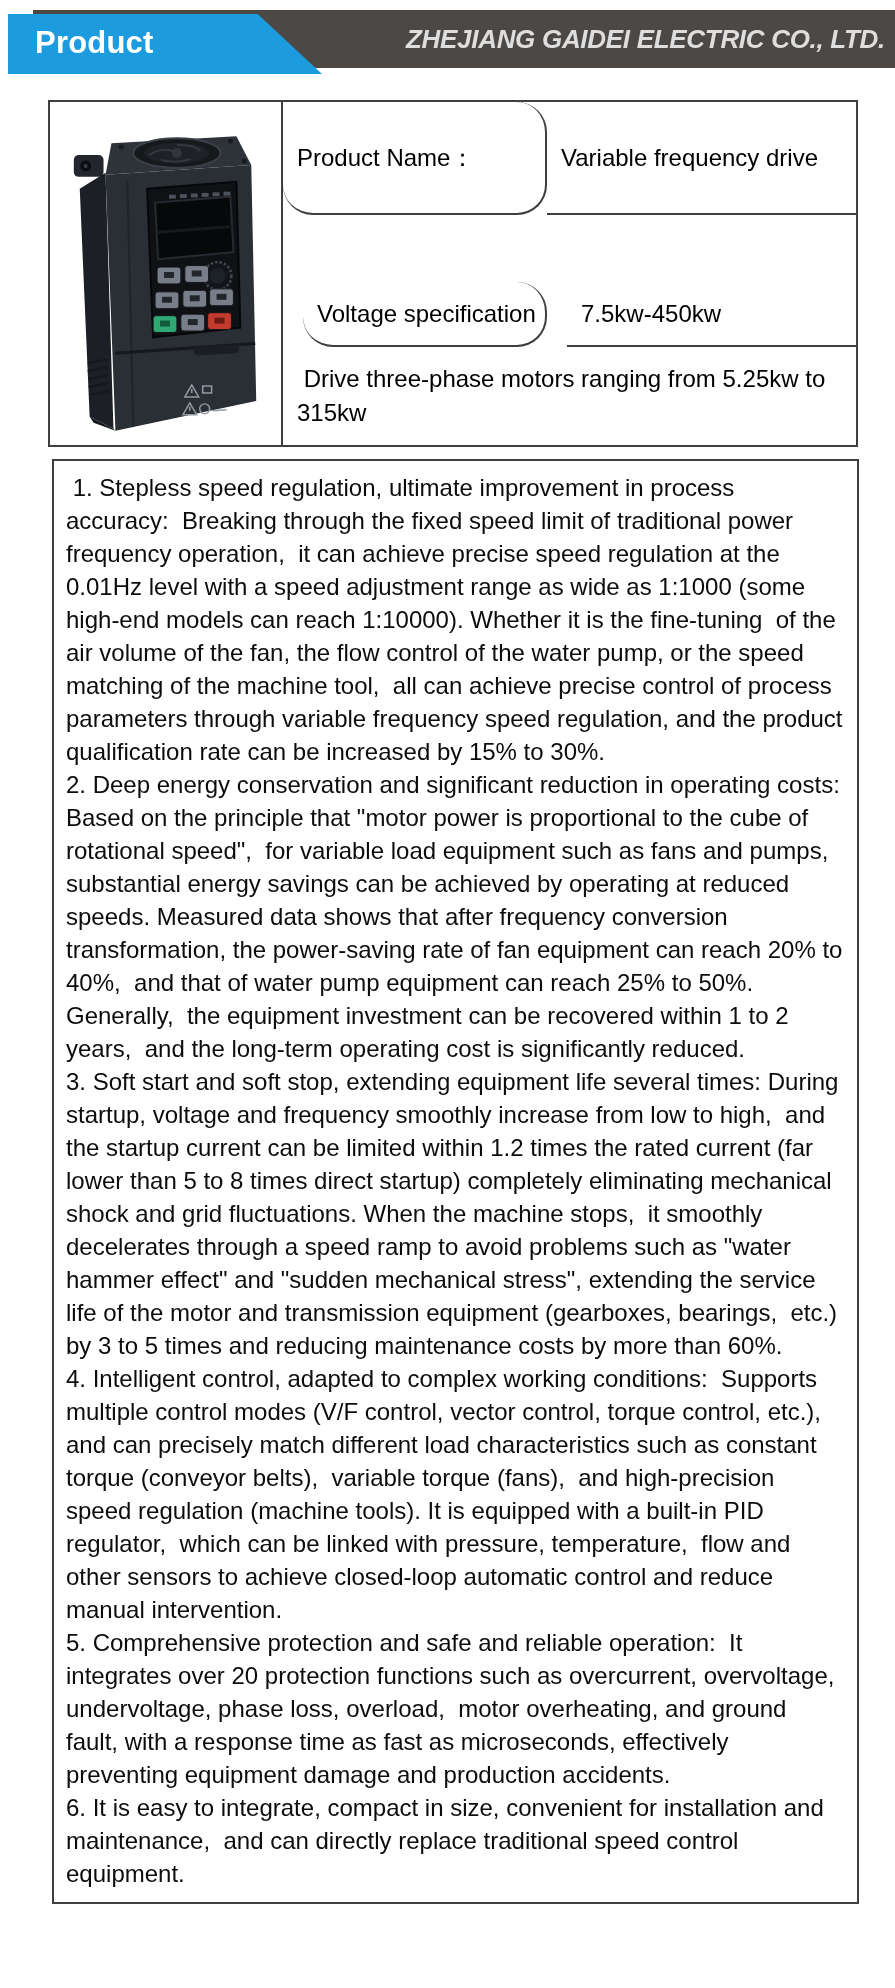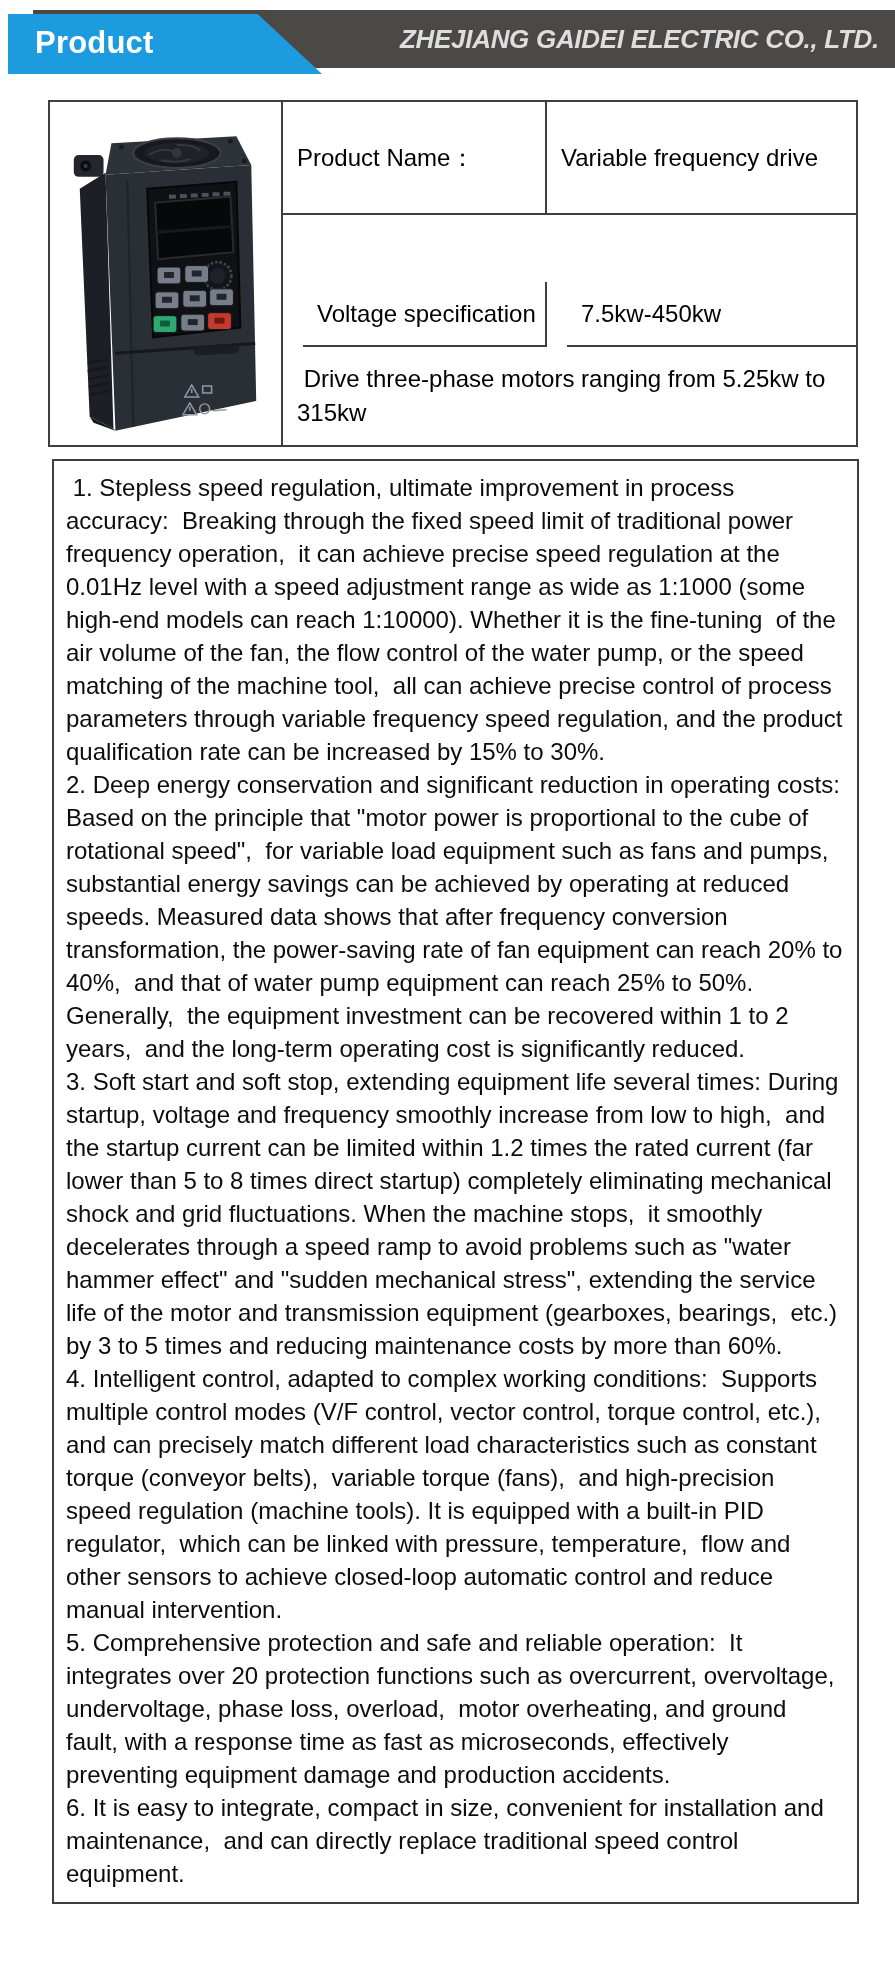--- a/index.html
+++ b/index.html
@@ -15,21 +15,21 @@
     font-family:"Liberation Sans", sans-serif;
     color:var(--ink);
   }
   
   .hdr{position:relative;height:82px;}
   .hdr-bar{
     position:absolute;left:33px;right:0;top:10px;height:58px;
     background:var(--bar);
   }
   .company{
-    position:absolute;right:16px;top:10px;height:58px;line-height:58px;
+    position:absolute;right:10px;top:10px;height:58px;line-height:58px;
     font-style:italic;font-weight:700;font-size:26px;color:#dedede;
     letter-spacing:-0.3px;
   }
   .ribbon{
     position:absolute;left:8px;top:14px;width:314px;height:60px;
     background:var(--blue);
     clip-path:polygon(0 0,79.5% 0,100% 100%,0 100%);
   }
   .ribbon-label{
     display:block;padding-left:27px;line-height:58px;
@@ -47,21 +47,21 @@
     grid-column:1;grid-row:1/5;
     border-right:2px solid var(--line);
     display:flex;align-items:center;justify-content:center;
     overflow:hidden;
   }
   .cell{
     display:flex;align-items:center;
     padding-left:14px;font-size:24px;color:#000;
     overflow:hidden;white-space:nowrap;
   }
-  .lbl{grid-column:2;border-right:2px solid var(--line);border-bottom:2px solid var(--line);}
+  .lbl{grid-column:2;border-right:2px solid var(--line);border-bottom:2px solid var(--line);border-radius:30px;}
   .val{grid-column:3;border-bottom:2px solid var(--line);}
   .r1{grid-row:1;} .r2{grid-row:2;} .r3{grid-row:3;margin-left:20px;}
   .merged{
     grid-column:2/4;grid-row:4;
     align-items:center;
     white-space:pre-wrap;line-height:34px;padding-right:16px;
   }
   
   .features-box{
     margin:12px 0 28px 52px;width:807px;

